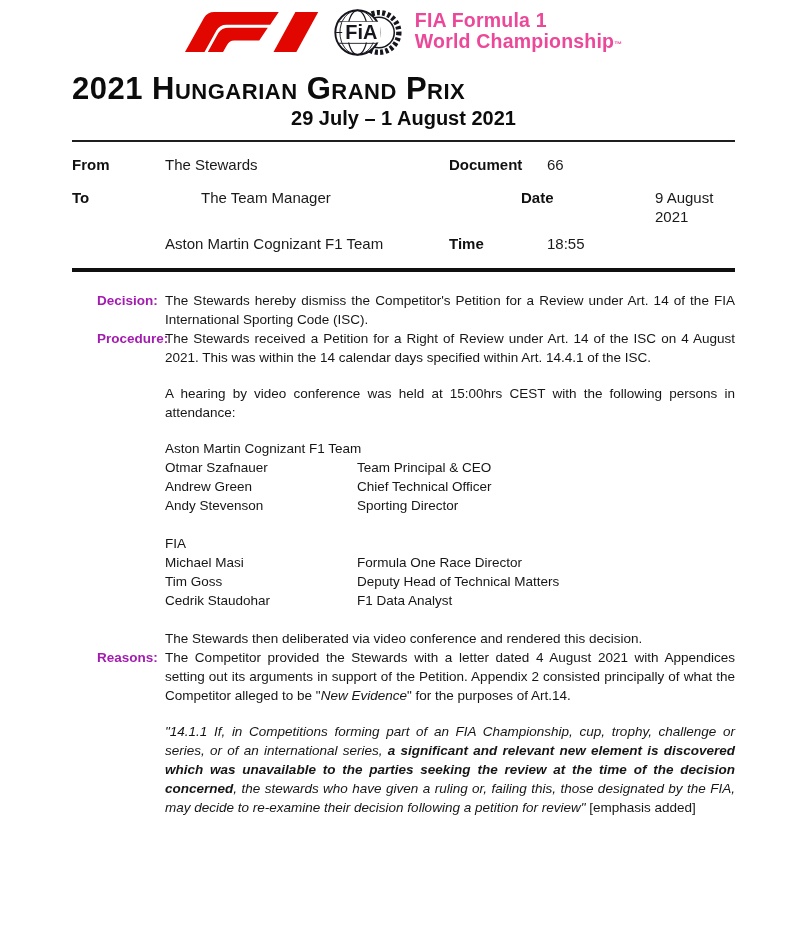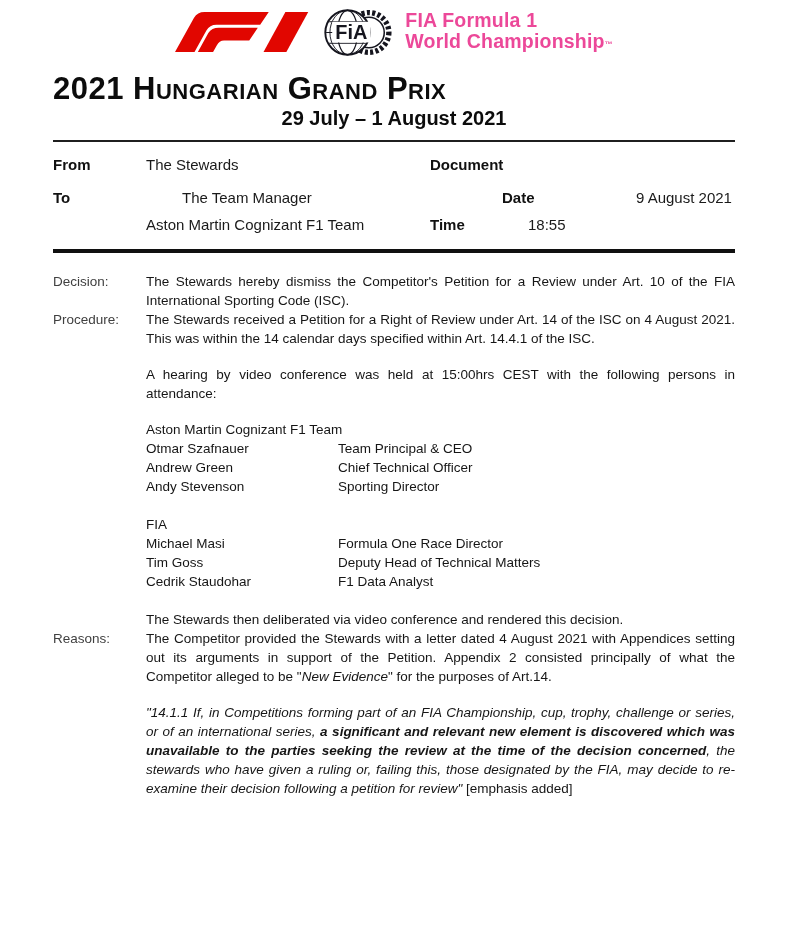--- a/index.html
+++ b/index.html
@@ -4,21 +4,21 @@
 <style>
   * { margin: 0; padding: 0; box-sizing: border-box; }
   html, body { background: #ffffff; }
   .page {
     position: relative;
     width: 789px;
     height: 932px;
     background: #ffffff;
     font-family: "Liberation Sans", sans-serif;
     color: #1a1a1a;
-    padding: 6px 54px 0 53px;
+    padding: 6px 54px 0 72px;
     overflow: hidden;
   }
 
   
   .logo-row {
     display: flex;
     justify-content: center;
     align-items: center;
     gap: 9px;
     height: 50px;
@@ -65,21 +65,21 @@
     grid-template-columns: 93px 284px 98px 1fr;
     line-height: 19px;
   }
   .meta-row.r1 { margin-bottom: 14px; }
   .meta-row.r2 { margin-bottom: 8px; gap: 36px; }
   .meta-label { font-weight: bold; color: #111; }
 
   
   .content { margin-top: 19px; font-size: 13.5px; line-height: 19px; color: #161616; }
   .section { display: grid; grid-template-columns: 93px 1fr; }
-  .side-label { font-weight: normal; color: #404040; }
+  .side-label { font-weight: bold; color: #a21caf; margin-left: 25px; }
   .para { text-align: justify; margin-bottom: 17px; }
   .para:last-child { margin-bottom: 0; }
   .plain { text-align: left; }
   .attendee-block { margin-bottom: 19px; }
   .attendee-row { display: grid; grid-template-columns: 192px 1fr; }
   .em-italic { font-style: italic; }
   .quote { font-style: italic; text-align: justify; }
   .quote b { font-weight: bold; }
   .quote .upright { font-style: normal; }
 </style>
@@ -122,20 +122,21 @@
   <div class="title">2021 Hungarian Grand Prix</div>
   <div class="subtitle">29 July – 1 August 2021</div>
 
   <div class="rule-thin"></div>
 
   <div class="meta">
     <div class="meta-row r1">
       <span class="meta-label">From</span>
       <span>The Stewards</span>
       <span class="meta-label">Document</span>
+      <span>66</span>
     </div>
     <div class="meta-row r2">
       <span class="meta-label">To</span>
       <span>The Team Manager</span>
       <span class="meta-label">Date</span>
       <span>9 August 2021</span>
     </div>
     <div class="meta-row">
       <span></span>
       <span>Aston Martin Cognizant F1 Team</span>
@@ -144,21 +145,21 @@
     </div>
   </div>
 
   <div class="rule-thick"></div>
 
   <div class="content">
 
     <div class="section">
       <span class="side-label">Decision:</span>
       <div>
-        <p class="para">The Stewards hereby dismiss the Competitor's Petition for a Review under Art. 10 of the FIA International Sporting Code (ISC).</p>
+        <p class="para">The Stewards hereby dismiss the Competitor's Petition for a Review under Art. 14 of the FIA International Sporting Code (ISC).</p>
       </div>
     </div>
 
     <div class="section">
       <span class="side-label">Procedure:</span>
       <div>
         <p class="para">The Stewards received a Petition for a Right of Review under Art. 14 of the ISC on 4 August 2021. This was within the 14 calendar days specified within Art. 14.4.1 of the ISC.</p>
         <p class="para">A hearing by video conference was held at 15:00hrs CEST with the following persons in attendance:</p>
 
         <div class="attendee-block">

